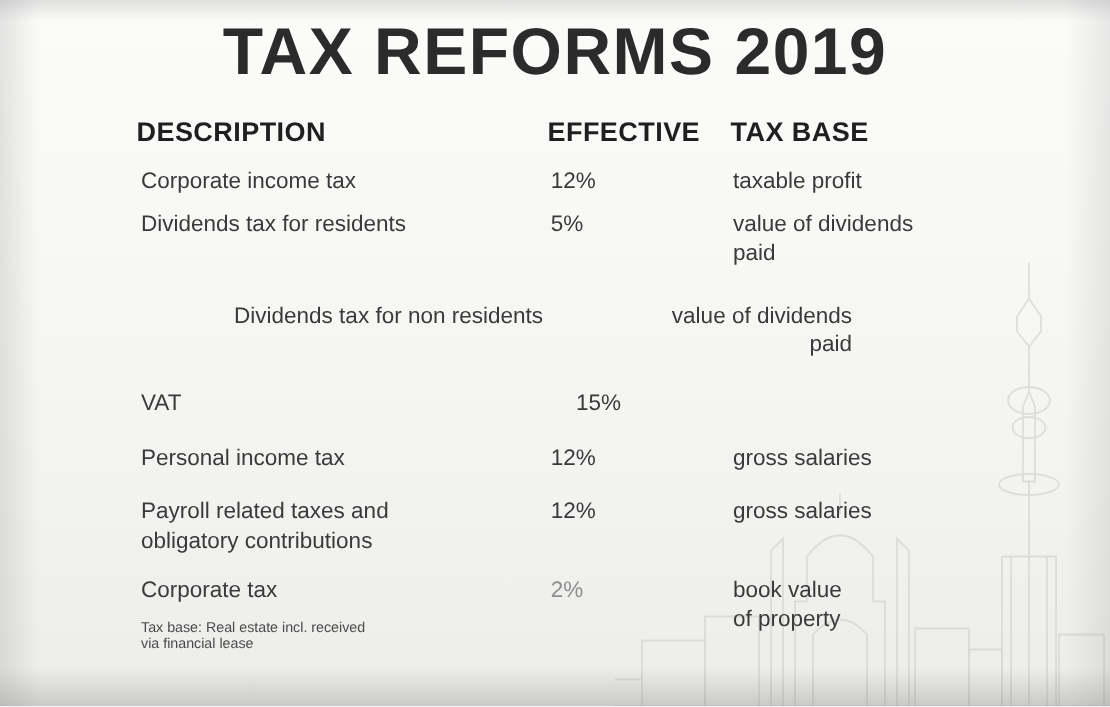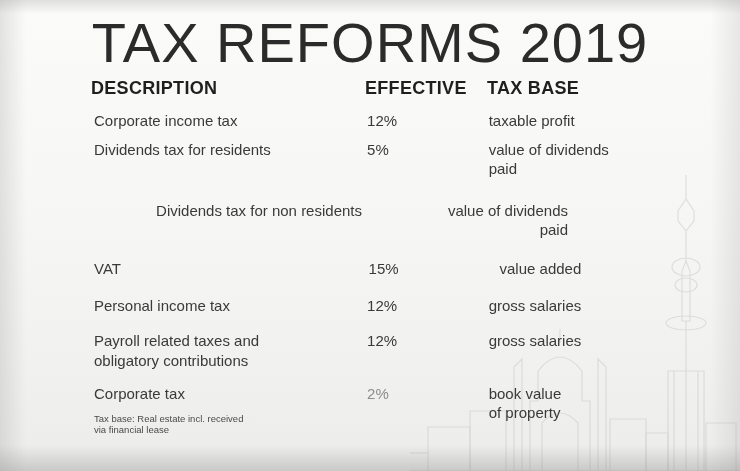--- a/index.html
+++ b/index.html
@@ -56,22 +56,22 @@
     opacity: 0.5;
     pointer-events: none;
   }
 
   .title {
     position: absolute;
     top: 10px;
     left: 0;
     width: 740px;
     text-align: center;
-    font-size: 56px;
-    font-weight: normal;
+    font-size: 44px;
+    font-weight: bold;
     letter-spacing: 1px;
     color: #2b2b2b;
     font-family: "Liberation Sans", sans-serif;
   }
 
   .table {
     position: absolute;
     top: 78px;
     left: 88px;
     width: 600px;
@@ -182,21 +182,20 @@
 
     <div class="row body-row r2">
       <div class="col-desc pre">Dividends tax for non residents</div>
       <div class="col-base pre">value of dividends
 paid</div>
     </div>
 
     <div class="row body-row r3">
       <div class="col-desc pre">VAT</div>
       <div class="col-eff">15%</div>
-      <div class="col-base pre">value added</div>
     </div>
 
     <div class="row body-row r4">
       <div class="col-desc pre">Personal income tax</div>
       <div class="col-eff">12%</div>
       <div class="col-base pre">gross salaries</div>
     </div>
 
     <div class="row body-row r5">
       <div class="col-desc pre">Payroll related taxes and

